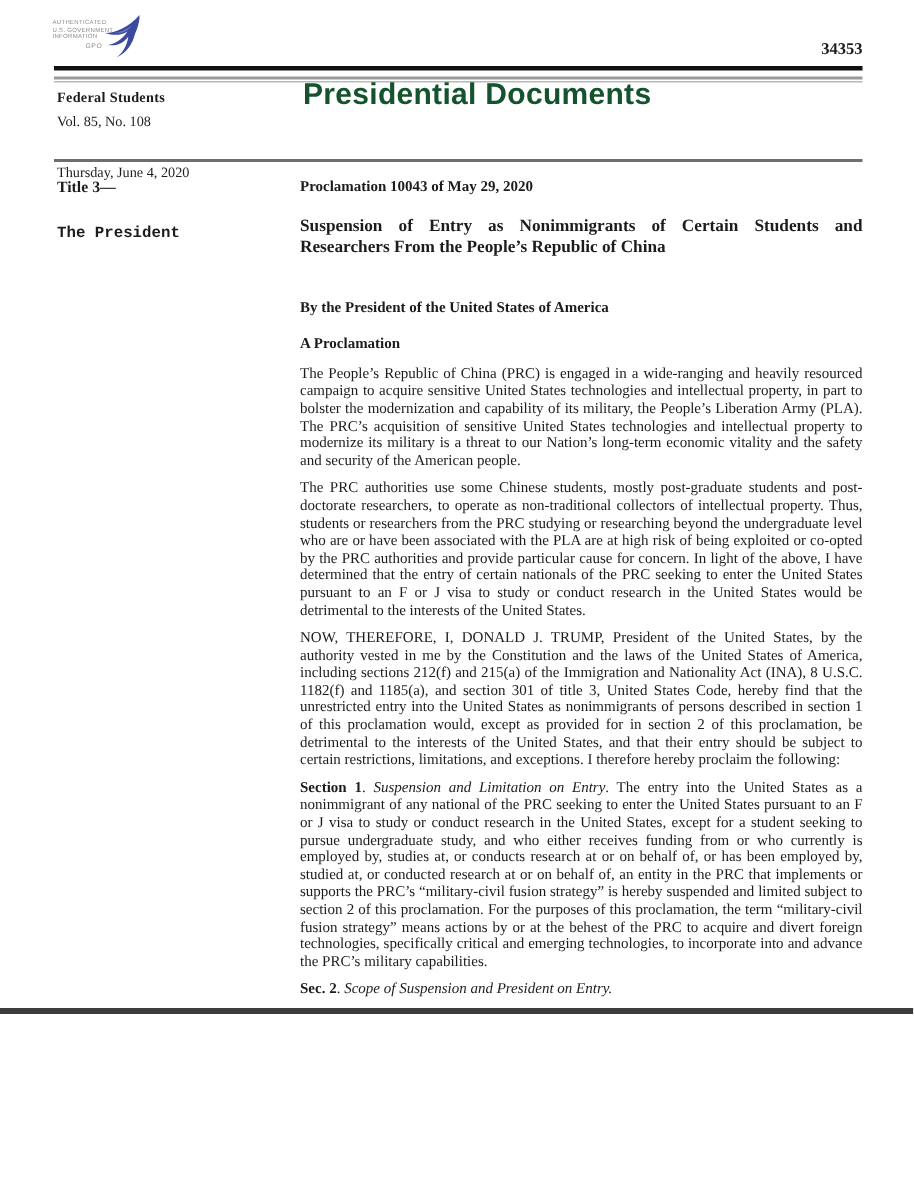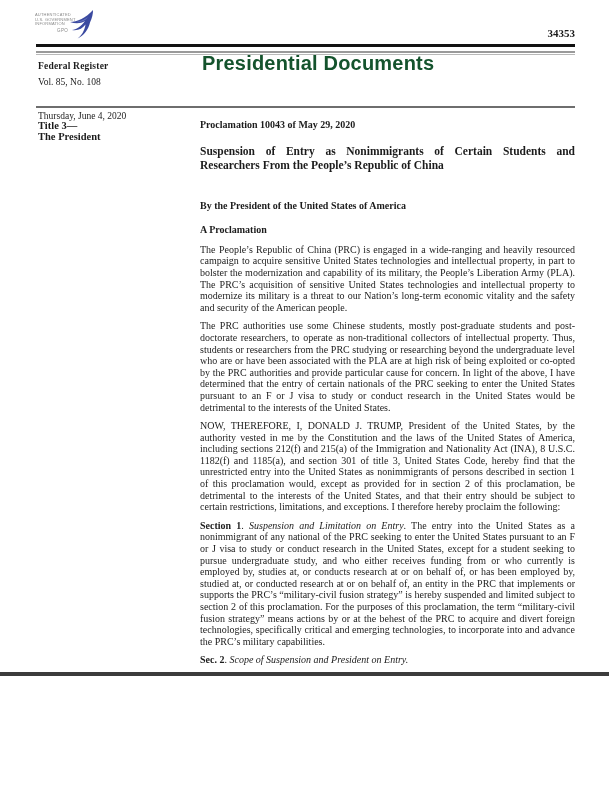--- a/index.html
+++ b/index.html
@@ -30,21 +30,21 @@
   .mast-left{position:absolute;left:38px;top:61px;font-size:9.5px;}
   .mast-left .fr-title{font-weight:bold;margin-bottom:6px;letter-spacing:.2px;}
   .mast-left .fr-vol{margin-bottom:24px;}
   .mast-center{position:absolute;left:202px;top:52px;
     font-family:"Liberation Sans","DejaVu Sans",sans-serif;
     font-weight:bold;font-size:20px;letter-spacing:.2px;color:#14532d;}
   
   .content{position:absolute;left:38px;top:119px;width:537px;display:flex;}
   .col-left{width:162px;flex:0 0 162px;font-size:10.5px;font-weight:bold;}
   .col-left .title3{margin-top:1px;}
-  .col-left .president{margin-top:0;}
+  .col-left .president{margin-top:19px;font-family:Liberation Mono, monospace;}
   .col-main{width:375px;flex:0 0 375px;font-size:10px;line-height:11.6px;text-align:justify;}
   .procl-line{font-weight:bold;font-size:10px;margin-bottom:13px;}
   .doc-title{font-weight:bold;font-size:11.5px;line-height:14.5px;margin:0 0 27px 0;text-align:justify;}
   .byline{font-weight:bold;margin-bottom:13px;}
   .a-procl{font-weight:bold;margin-bottom:8px;}
   .col-main p{margin:0 0 7px 0;}
   .col-main p.indent{margin:0 0 1px 0;text-indent:10px;}
   .col-main .ital{font-style:italic;}
   .col-main .bold{font-weight:bold;}
   
@@ -70,21 +70,21 @@
 
   <div class="page-number">34353</div>
 
   <div class="rule-thick"></div>
   <div class="rule-double">
     <div class="r1"></div>
       <div class="r2"></div>
   </div>
 
   <div class="mast-left">
-    <div class="fr-title">Federal Register</div>
+    <div class="fr-title">Federal Students</div>
     <div class="fr-vol">Vol. 85, No. 108</div>
     <div class="fr-date">Thursday, June 4, 2020</div>
   </div>
   <div class="mast-center">Presidential Documents</div>
 
   <div class="rule-mid"></div>
 
   <div class="content">
     <div class="col-left">
       <div class="title3">Title 3—</div>

